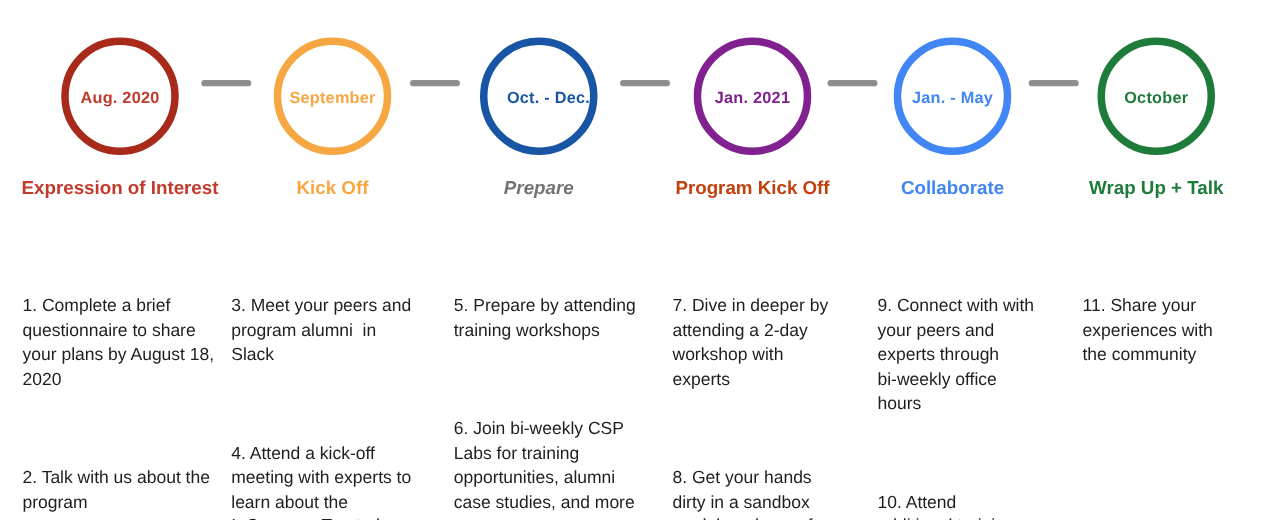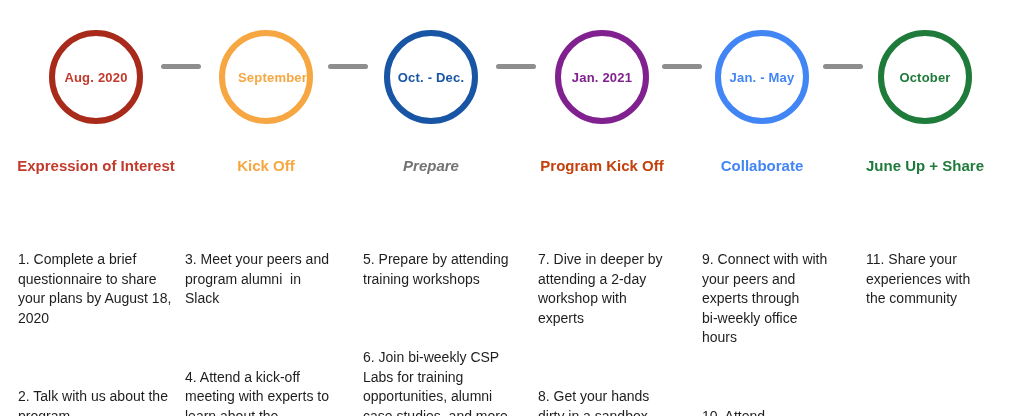--- a/index.html
+++ b/index.html
@@ -44,21 +44,21 @@
     justify-content: center;
     flex: 0 0 auto;
   }
   .date {
     font-weight: bold;
     font-size: 13px;
     letter-spacing: 0.2px;
     white-space: nowrap;
   }
   .title {
-    margin-top: 33px;
+    margin-top: 18px;
     font-weight: bold;
     font-size: 15px;
     text-align: center;
     width: 100%;
     white-space: nowrap;
   }
   .body {
     margin-top: 37px;
     align-self: flex-start;
     font-size: 14px;
@@ -102,40 +102,40 @@
       <p>1. Complete a brief
 questionnaire to share
 your plans by August 18,
 2020</p>
       <p>2. Talk with us about the
 program</p>
     </div>
   </div>
 
   <div class="col c2">
-    <div class="circle" style="border-color: rgb(247, 167, 66); justify-content: flex-end;">
+    <div class="circle" style="border-color: rgb(247, 167, 66);">
       <span class="date" style="color: rgb(247, 167, 66);">September</span>
     </div>
     <div class="title" style="color: rgb(247, 167, 66);">Kick Off</div>
     <div class="body">
       <p>3. Meet your peers and
 program alumni  in
 Slack</p>
       <p>4. Attend a kick-off
 meeting with experts to
 learn about the
 InCommon Trusted
 Access Platform and
 how it could work for
 you</p>
     </div>
   </div>
 
   <div class="col c3">
-    <div class="circle" style="border-color: rgb(24, 85, 165);">
+    <div class="circle" style="border-color: rgb(24, 85, 165); justify-content: flex-end;">
       <span class="date" style="color: rgb(24, 85, 165);">Oct. - Dec.</span>
     </div>
     <div class="title" style="color: #737373; font-style: italic;">Prepare</div>
     <div class="body">
       <p>5. Prepare by attending
 training workshops</p>
       <p>6. Join bi-weekly CSP
 Labs for training
 opportunities, alumni
 case studies, and more</p>
@@ -175,21 +175,21 @@
       <p>10. Attend
 additional training
 workshops</p>
     </div>
   </div>
 
   <div class="col c6">
     <div class="circle" style="border-color: rgb(30, 123, 58);">
       <span class="date" style="color: rgb(30, 123, 58);">October</span>
     </div>
-    <div class="title" style="color: rgb(30, 123, 58);">June Up + Share</div>
+    <div class="title" style="color: rgb(30, 123, 58);">Wrap Up + Talk</div>
     <div class="body">
       <p>11. Share your
 experiences with
 the community</p>
     </div>
   </div>
 
   <div class="connector k1" style="background: rgb(142, 142, 142);"></div>
   <div class="connector k2" style="background: rgb(142, 142, 142);"></div>
   <div class="connector k3" style="background: rgb(142, 142, 142);"></div>

